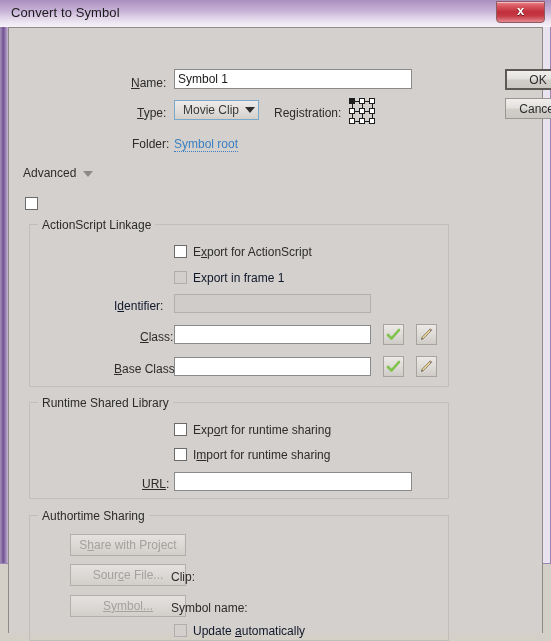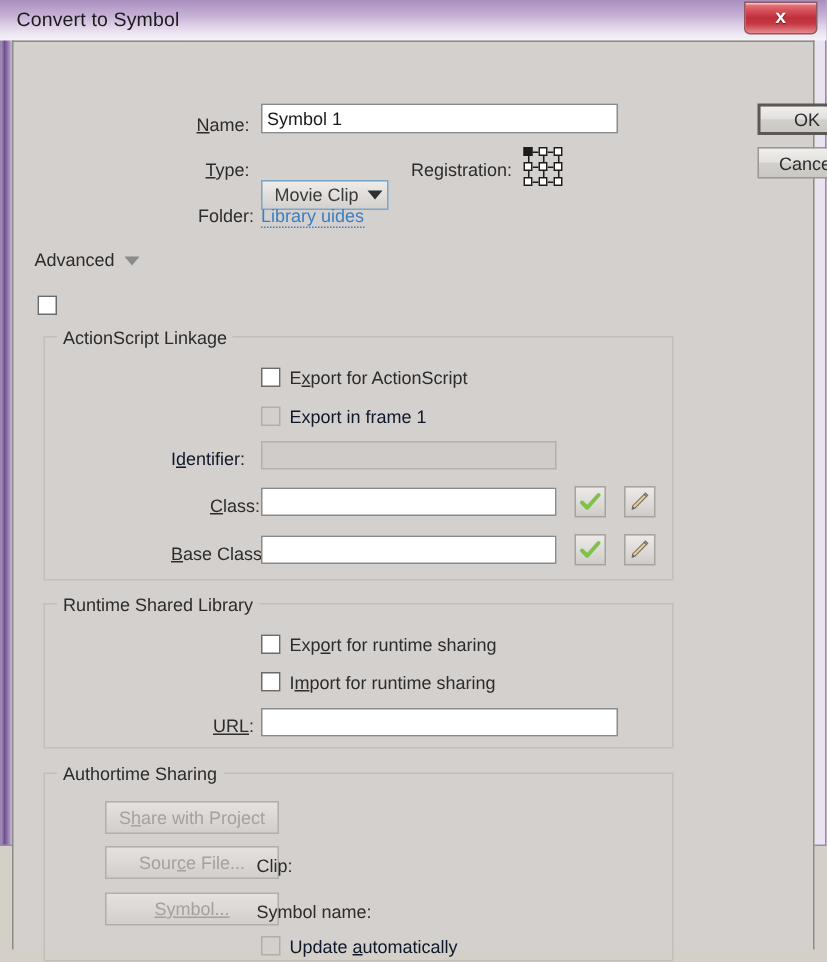--- a/index.html
+++ b/index.html
@@ -132,21 +132,20 @@
 
   
   #type-combo {
     position: absolute;
     box-sizing: border-box;
     border: 1px solid #7ba7c9;
     background: linear-gradient(to bottom, #eeecea 0%, #e1dedb 50%, #d4d1cd 100%);
     display: flex;
     align-items: center;
     cursor: pointer;
-    margin-top: 20px;
   }
   #type-combo .val {
     flex: 1;
     font-size: 12px;
     color: #3a3a3a;
     padding-left: 8px;
     white-space: nowrap;
   }
   #type-combo .sep {
     width: 1px; height: 13px;
@@ -293,21 +292,21 @@
       <span class="cell" style="left:20px; top:0px;"></span>
       <span class="cell" style="left:0px;  top:10px;"></span>
       <span class="cell" style="left:10px; top:10px;"></span>
       <span class="cell" style="left:20px; top:10px;"></span>
       <span class="cell" style="left:0px;  top:20px;"></span>
       <span class="cell" style="left:10px; top:20px;"></span>
       <span class="cell" style="left:20px; top:20px;"></span>
     </div>
 
     <div class="lbl" style="left:123px; top:109px;">Folder:</div>
-    <div class="link" style="left:165px; top:109px;">Library uides</div>
+    <div class="link" style="left:165px; top:109px;">Symbol root</div>
 
     <div id="advanced-row" style="left:14px; top:138px;">
       <span id="advanced-label">Advanced</span>
       <span id="advanced-caret"></span>
     </div>
 
     <div class="cb" style="left:16px; top:169px;"></div>
 
     <div class="group" style="left:20px; top:196px; width:420px; height:163px;"></div>
     <div class="group-title" style="left:29px; top:190px;">ActionScript Linkage</div>

